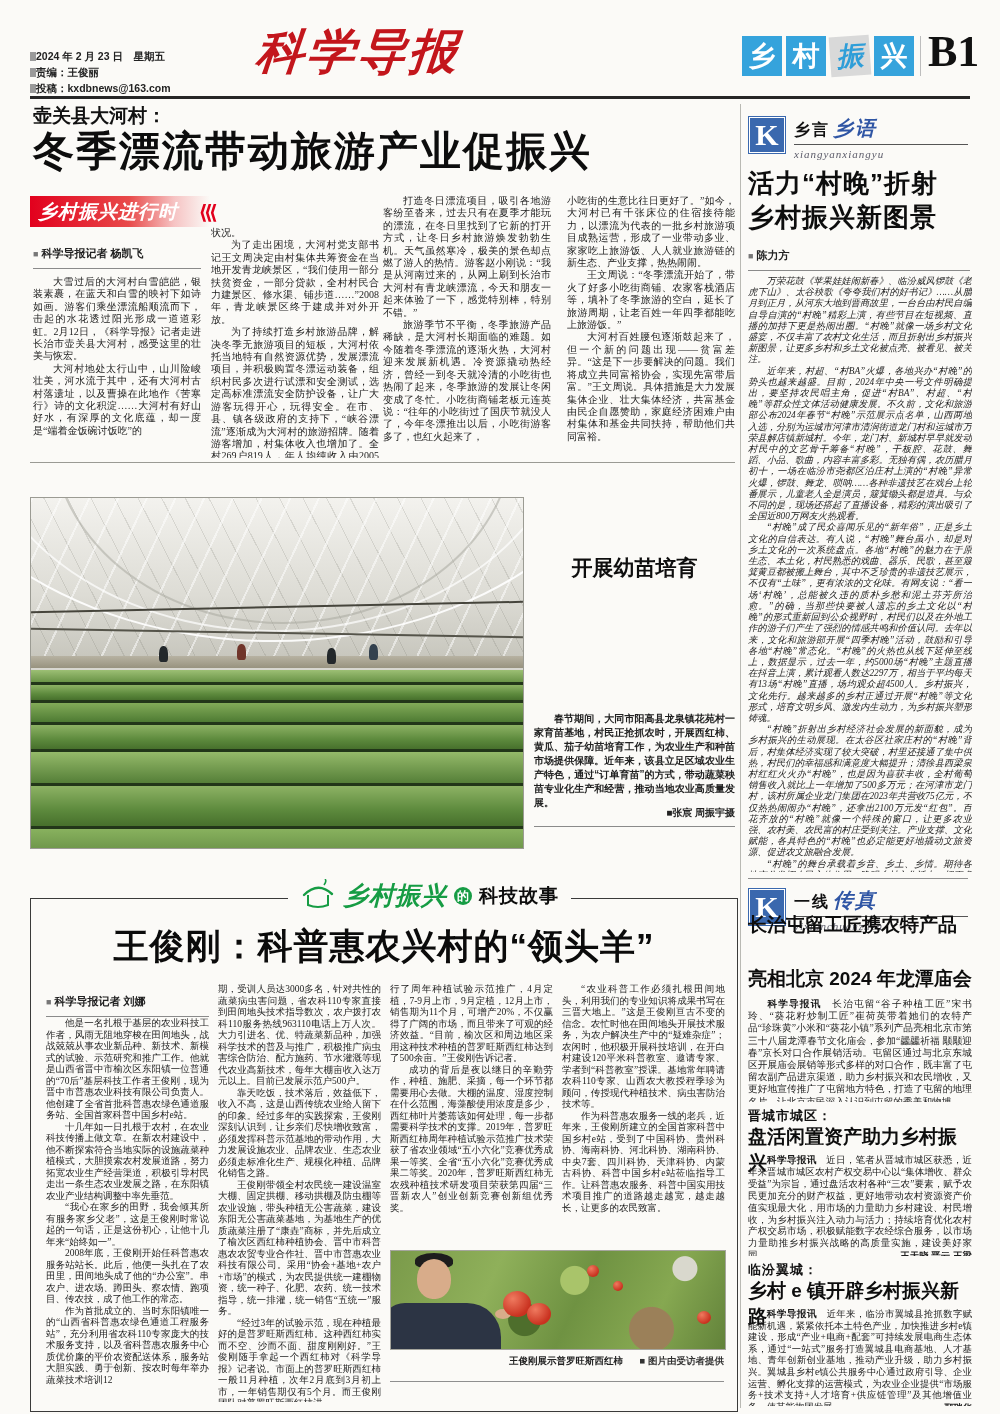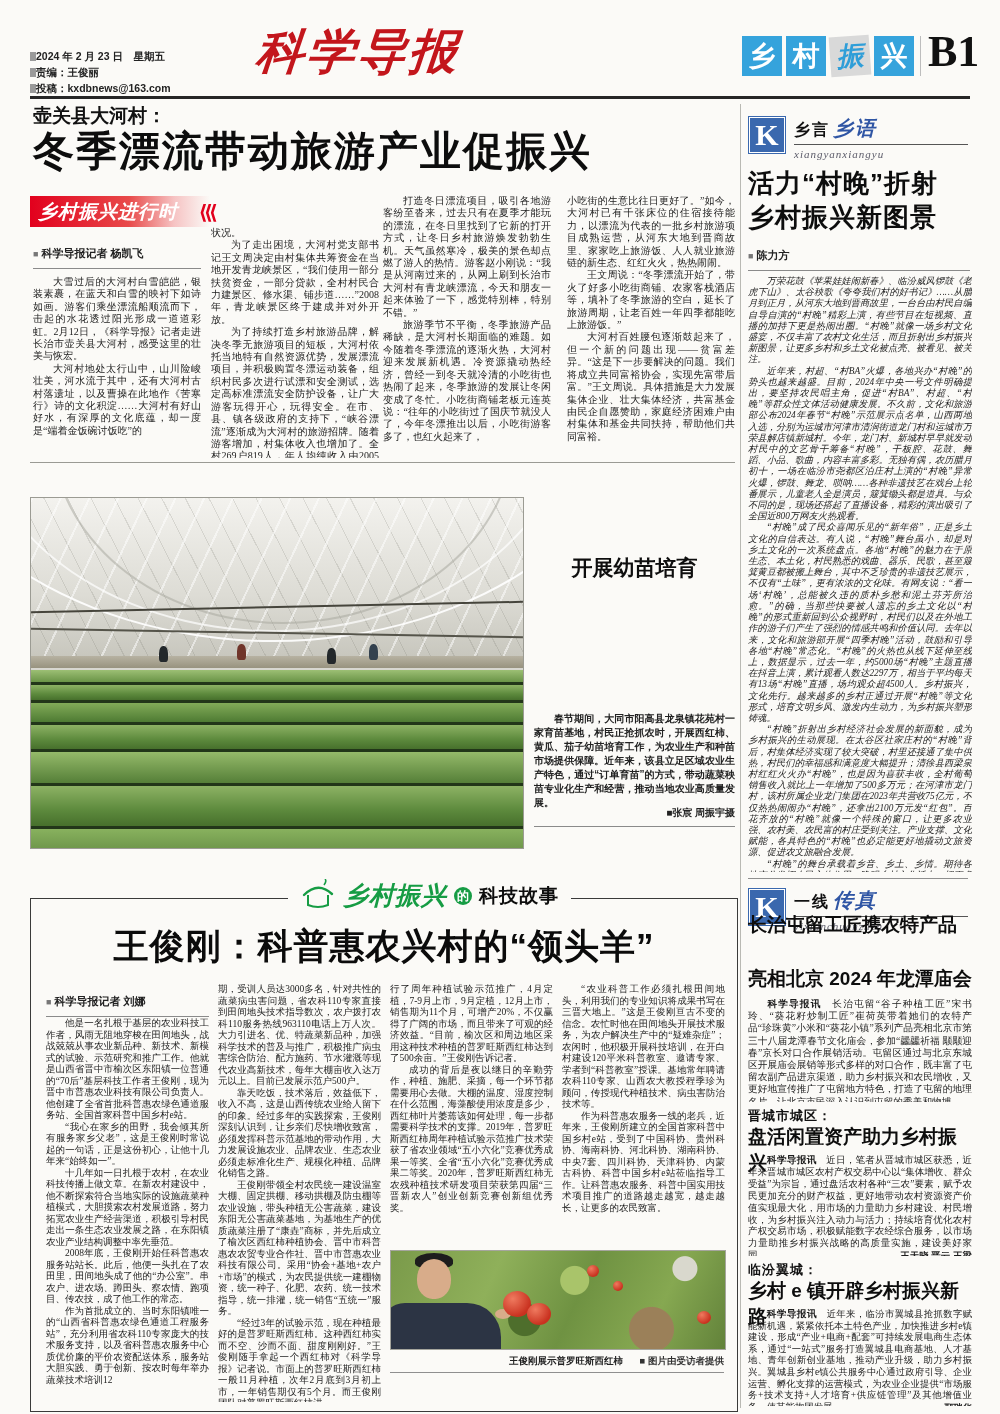--- a/index.html
+++ b/index.html
@@ -82,21 +82,21 @@
        radial-gradient(circle at 78% 80%,#9b8059 0 22px,transparent 23px),
        radial-gradient(circle at 55% 30%,#a9c46a 0 14px,transparent 15px),
        radial-gradient(circle at 40% 70%,#4e6e2c 0 16px,transparent 17px),
        linear-gradient(115deg,#7a9a4a 0%,#8fb05a 30%,#6f9242 55%,#86a851 78%,#62823a 100%);}
   .tp-head{position:absolute;left:26px;top:8px;width:34px;height:40px;background:#d8ac8a;border-radius:50% 50% 46% 46%;}
   .tp-hair{position:absolute;left:24px;top:2px;width:38px;height:15px;background:#1d1d1d;border-radius:50% 50% 30% 30%;}
   .tp-coat{position:absolute;left:-10px;bottom:-6px;width:120px;height:52px;background:#2c3444;border-radius:24px 34px 0 0;}
   .tomato{position:absolute;border-radius:50%;background:radial-gradient(circle at 35% 30%,#ef7a5f,#c9311f 70%);}
   .tp-hand{position:absolute;width:16px;height:10px;background:#d8ac8a;border-radius:50%;}
   .tcaption{left:390px;top:1354px;width:334px;text-align:right;font:bold 9.5px/13px "Liberation Sans",sans-serif;color:#222;
-            border-bottom:1px solid #8f8f8f;padding-bottom:5px;}
+            border-bottom:1px solid #8f8f8f;padding-bottom:14px;}
   .tcaption .cr{margin-left:14px;color:#333;}
 </style>
 </head>
 <body>
 
 <div class="page">
 
   <div class="abs info-block">
     <div class="row">
         <span class="bq"></span>
@@ -139,21 +139,21 @@
   <div class="abs bodycol mcol" style="left:211px;top:227px;height:231px;">
       <p class="ni">状况。</p>
       <p>为了走出困境，大河村党支部书记王文周决定由村集体共筹资金在当地开发青龙峡景区，“我们使用一部分扶贫资金，一部分贷款，全村村民合力建景区、修水渠、铺步道……”2008年，青龙峡景区终于建成并对外开放。</p>
       <p>为了持续打造乡村旅游品牌，解决冬季无旅游项目的短板，大河村依托当地特有自然资源优势，发展漂流项目，并积极购置冬漂运动装备，组织村民多次进行试漂和安全测试，选定高标准漂流安全防护设备，让广大游客玩得开心，玩得安全。在市、县、镇各级政府的支持下，“峡谷漂流”逐渐成为大河村的旅游招牌。随着游客增加，村集体收入也增加了。全村269户819人，年人均纯收入由2005年的800元增长到现在的2万多元。</p>
     </div>
   <div class="abs bodycol mcol" style="left:383px;top:195px;height:263px;">
       <p>打造冬日漂流项目，吸引各地游客纷至沓来，过去只有在夏季才能玩的漂流，在冬日里找到了它新的打开方式，让冬日乡村旅游焕发勃勃生机。天气虽然寒冷，极美的景色却点燃了游人的热情。游客赵小刚说：“我是从河南过来的，从网上刷到长治市大河村有青龙峡漂流，今天和朋友一起来体验了一下，感觉特别棒，特别不错。”</p>
       <p>旅游季节不平衡，冬季旅游产品稀缺，是大河村长期面临的难题。如今随着冬季漂流的逐渐火热，大河村迎来发展新机遇。冷资源撬动热经济，曾经一到冬天就冷清的小吃街也热闹了起来，冬季旅游的发展让冬闲变成了冬忙。小吃街商铺老板元连英说：“往年的小吃街过了国庆节就没人了，今年冬漂推出以后，小吃街游客多了，也红火起来了，</p>
     </div>
   <div class="abs bodycol mcol" style="left:567px;top:195px;height:263px;">
-      <p class="ni">小吃街的生意比往日更好了。”如今，大河村已有千张床位的住宿接待能力，以漂流为代表的一批乡村旅游项目成熟运营，从河东大地到晋商故里、家家吃上旅游饭、人人就业旅游链的新生态、红红火火，热热闹闹。</p>
+      <p class="ni">小吃街的生意比往日更好了。”如今，大河村已有千张床位的住宿接待能力，以漂流为代表的一批乡村旅游项目成熟运营，形成了一业带动多业、家家吃上旅游饭、人人就业旅游链的新生态、产业支撑，热热闹闹。</p>
       <p>王文周说：“冬季漂流开始了，带火了好多小吃街商铺、农家客栈酒店等，填补了冬季旅游的空白，延长了旅游周期，让老百姓一年四季都能吃上旅游饭。”</p>
       <p>大河村百姓腰包逐渐鼓起来了，但一个新的问题出现——贫富差异。“这是下一步要解决的问题。我们将成立共同富裕协会，实现先富带后富。”王文周说。具体措施是大力发展集体企业、壮大集体经济，共富基金由民企自愿赞助，家庭经济困难户由村集体和基金共同扶持，帮助他们共同富裕。</p>
     </div>
   <div class="abs" style="left:30px;top:462px;width:705px;height:1px;background:#9a9a94;"></div>
 
   <div class="abs gphoto">
     <div class="gh-sky"></div>
     <div class="arc" style="width:760px;height:560px;left:-140px;top:-420px;"></div>
     <div class="arc" style="width:600px;height:460px;left:-60px;top:-330px;border-color:rgba(255,255,255,.7);"></div>
     <div class="arc" style="width:460px;height:380px;left:20px;top:-258px;border-color:rgba(170,170,160,.55);"></div>
@@ -244,22 +244,22 @@
     <span class="de">的</span>
     <span class="k">科技故事</span>
   </div>
   <div class="abs t-headline">王俊刚：科普惠农兴村的“领头羊”</div>
   <div class="abs byline" style="left:46px;top:994px;width:163px;">
     <span class="sq">■</span>
     <span>科学导报记者 刘娜</span>
   </div>
   <div class="abs bodycol tcol" style="left:46px;top:1018px;height:384px;">
       <p>他是一名扎根于基层的农业科技工作者，风雨无阻地穿梭在田间地头，战战兢兢从事农业新品种、新技术、新模式的试验、示范研究和推广工作。他就是山西省晋中市榆次区东阳镇一位普通的“70后”基层科技工作者王俊刚，现为晋中市普惠农业科技有限公司负责人。他创建了全省首批科普惠农绿色通道服务站、全国首家科普中国乡村e站。</p>
+      <p>十几年如一日扎根于农村，在农业科技传播上做文章。在新农村建设中，他不断探索符合当地实际的设施蔬菜种植模式，大胆摸索农村发展道路，努力拓宽农业生产经营渠道，积极引导村民走出一条生态农业发展之路，在东阳镇农业产业结构调整中率先垂范。</p>
       <p>“我心在家乡的田野，我会倾其所有服务家乡父老”，这是王俊刚时常说起的一句话，正是这份初心，让他十几年来“始终如一”。</p>
-      <p>十几年如一日扎根于农村，在农业科技传播上做文章。在新农村建设中，他不断探索符合当地实际的设施蔬菜种植模式，大胆摸索农村发展道路，努力拓宽农业生产经营渠道，积极引导村民走出一条生态农业发展之路，在东阳镇农业产业结构调整中率先垂范。</p>
       <p>2008年底，王俊刚开始任科普惠农服务站站长。此后，他便一头扎在了农田里，田间地头成了他的“办公室”。串农户、进农场、蹲田头、察农情、跑项目、传农技，成了他工作的常态。</p>
       <p>作为首批成立的、当时东阳镇唯一的“山西省科普惠农绿色通道工程服务站”，充分利用省农科110专家庞大的技术服务支持，以及省科普惠农服务中心质优价廉的平价农资配送体系，服务站大胆实践、勇于创新、按农时每年举办蔬菜技术培训12</p>
     </div>
   <div class="abs bodycol tcol" style="left:218px;top:984px;height:418px;">
       <p class="ni">期，受训人员达3000多名，针对共性的蔬菜病虫害问题，省农科110专家直接到田间地头技术指导数次，农户拨打农科110服务热线963110电话上万人次。大力引进名、优、特蔬菜新品种，加强科学技术的普及与推广，积极推广病虫害综合防治、配方施药、节水灌溉等现代农业高新技术，每年大棚亩收入达万元以上。目前已发展示范户500户。</p>
       <p>靠天吃饭，技术落后，效益低下，收入不高，这是山西传统农业给人留下的印象。经过多年的实践探索，王俊刚深刻认识到，让乡亲们尽快增收致富，必须发挥科普示范基地的带动作用，大力发展设施农业、品牌农业、生态农业必须走标准化生产、规模化种植、品牌化销售之路。</p>
       <p>王俊刚带领全村农民统一建设温室大棚、固定拱棚、移动拱棚及防虫棚等农业设施，带头种植无公害蔬菜，建设东阳无公害蔬菜基地，为基地生产的优质蔬菜注册了“康垚”商标，并先后成立了榆次区西红柿种植协会、晋中市科普惠农农贸专业合作社、晋中市普惠农业科技有限公司。采用“协会+基地+农户+市场”的模式，为农民提供统一建棚物资，统一种子、化肥、农药、统一技术指导，统一排灌，统一销售“五统一”服务。</p>
       <p>“经过3年的试验示范，现在种植最好的是普罗旺斯西红柿。这种西红柿实而不空、沙而不面、甜度刚刚好。”王俊刚随手拿起一个西红柿对《科学导报》记者说。市面上的普罗旺斯西红柿一般11月种植，次年2月底到3月初上市，一年销售期仅有5个月。而王俊刚团队对普罗旺斯西红柿进</p>
     </div>
   <div class="abs bodycol tcol" style="left:390px;top:984px;height:262px;">

